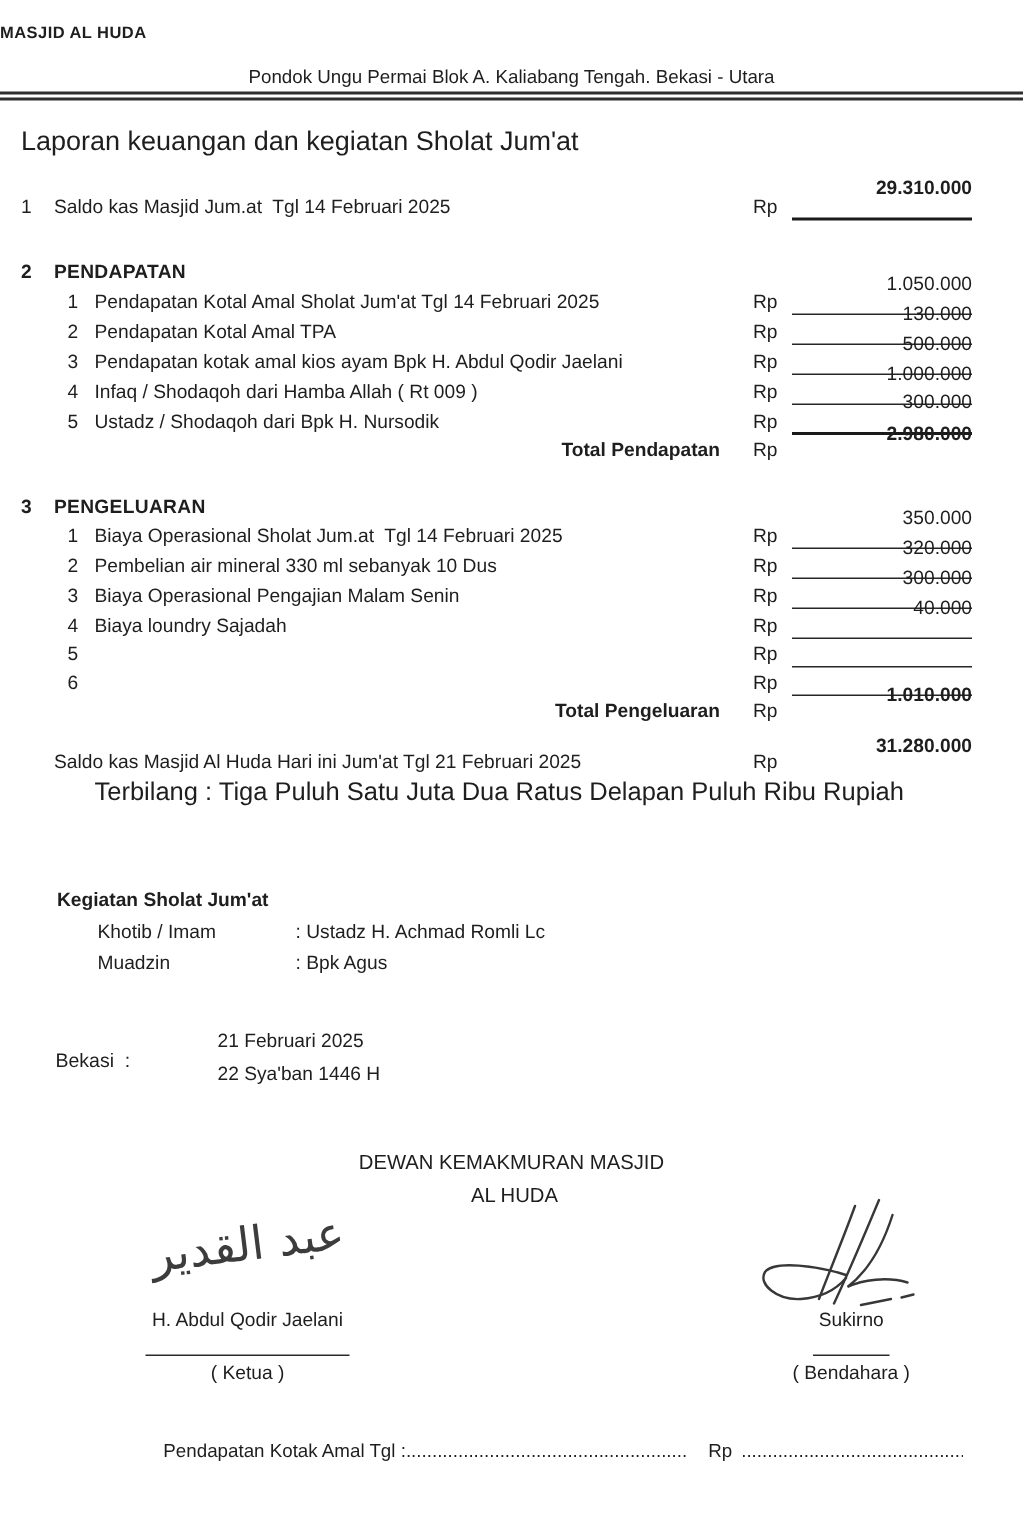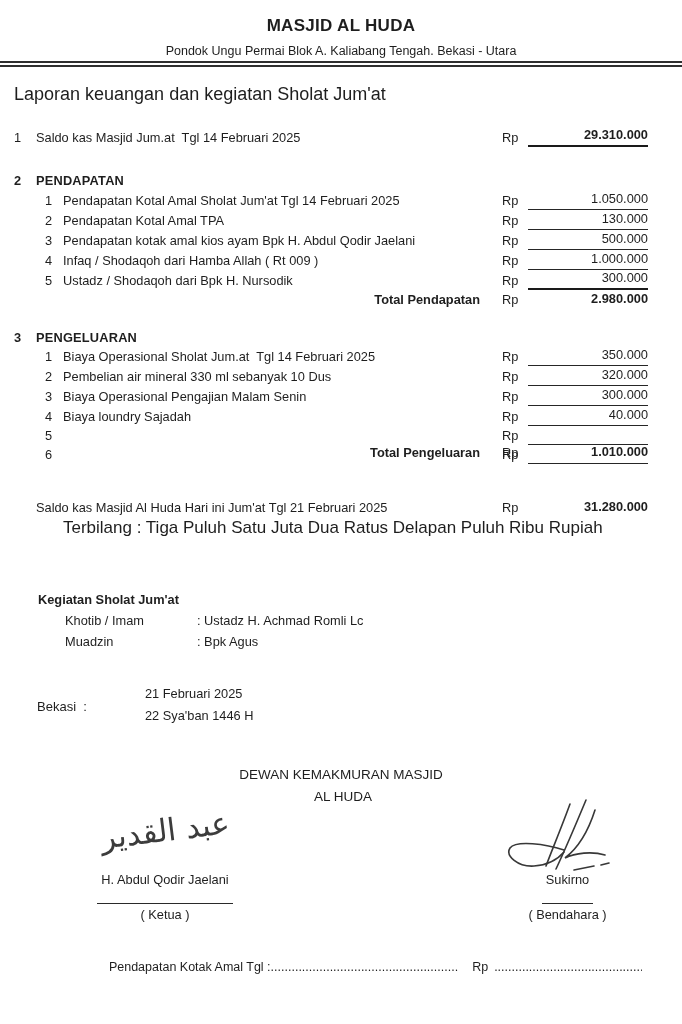--- a/index.html
+++ b/index.html
@@ -3,35 +3,35 @@
 <meta charset="utf-8">
 <style>
   html,body{margin:0;padding:0;background:#e8e8e8;}
   .page{
     position:relative;width:682px;height:1024px;background:#ffffff;
     font-family:"Liberation Sans",sans-serif;color:#1e1e1e;overflow:hidden;
     margin:0 auto;
   }
   .abs{position:absolute;}
   
-  .doc-title{top:16px;left:0;right:0;text-align:center;font-size:17px;font-weight:bold;letter-spacing:.3px;}
+  .doc-title{top:16px;left:0;right:0;text-align:left;font-size:11px;font-weight:bold;letter-spacing:.3px;}
   .doc-subtitle{top:44px;left:0;right:0;text-align:center;font-size:12.5px;}
   .double-rule{top:61px;left:0;right:0;height:2px;border-top:2.5px solid #2e2e2e;border-bottom:2px solid #2e2e2e;}
   .report-title{top:84px;left:14px;font-size:18px;}
   
   .money-row{
     position:absolute;left:0;right:0;display:flex;align-items:flex-end;
     padding:0 34px 0 14px;height:20px;font-size:12.8px;line-height:18px;
   }
   .no1{width:22px;}
   .no2{width:27px;box-sizing:border-box;padding-left:9px;}
   .desc{flex:1;white-space:pre;overflow:hidden;}
   .t-label{flex:1;text-align:right;padding-right:22px;font-weight:bold;white-space:pre;}
   .rp{width:26px;}
-  .amt{width:120px;text-align:right;padding-bottom:1px;white-space:pre;}
+  .amt{width:120px;text-align:right;padding-bottom:11px;white-space:pre;}
   .u{border-bottom:1.4px solid #262626;}
   .u-thick{border-bottom:2.5px solid #1a1a1a;}
   .bold{font-weight:bold;}
   .sec-title{font-weight:bold;letter-spacing:.2px;}
   .terbilang{top:518px;left:63px;font-size:17px;white-space:pre;}
   
   .keg-title{top:592px;left:38px;font-size:12.8px;font-weight:bold;}
   .keg-row{position:absolute;left:65px;display:flex;font-size:12.8px;}
   .keg-label{width:100px;white-space:pre;}
   .keg-value{white-space:pre;margin-left:32px;}
@@ -160,21 +160,21 @@
     <span class="rp">Rp</span>
     <span class="amt u"></span>
   </div>
   <div class="money-row" style="top:444px">
     <span class="no1"></span>
     <span class="no2">6</span>
     <span class="desc"></span>
     <span class="rp">Rp</span>
     <span class="amt u"></span>
   </div>
-  <div class="money-row" style="top:442px">
+  <div class="money-row" style="top:463px">
     <span class="t-label">Total Pengeluaran</span>
     <span class="rp">Rp</span>
     <span class="amt bold">1.010.000</span>
   </div>
 
   <div class="money-row" style="top:497px">
     <span class="no1"></span>
     <span class="desc">Saldo kas Masjid Al Huda Hari ini Jum'at Tgl 21 Februari 2025</span>
     <span class="rp">Rp</span>
     <span class="amt bold">31.280.000</span>

